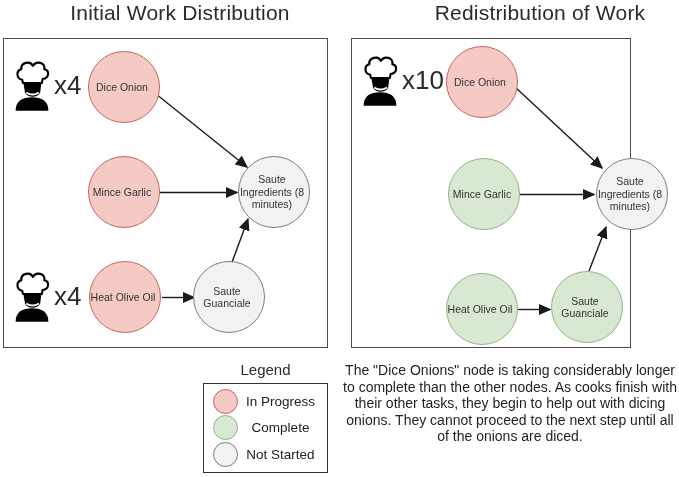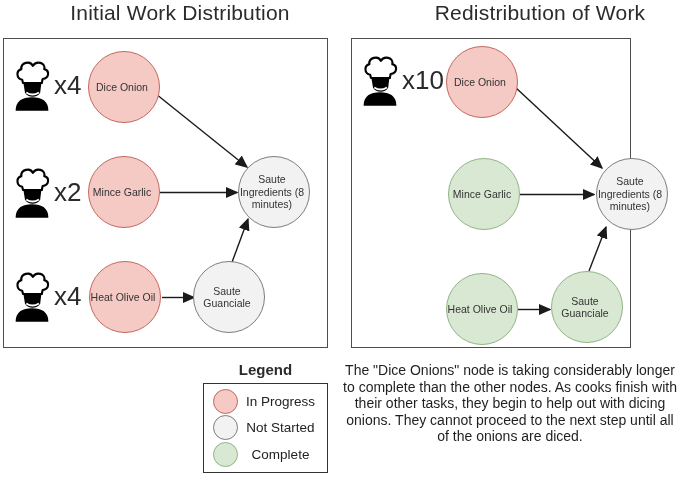--- a/index.html
+++ b/index.html
@@ -23,21 +23,21 @@
   }
   .node-label{
     font-size:10.5px;line-height:1.18;color:#333;width:66px;word-wrap:break-word;
   }
   .cook{
     position:absolute;display:flex;align-items:center;gap:4px;height:52px;
   }
   .cook .mult{font-size:26px;color:#2a2a2a;line-height:1;}
   .legend-title{
     position:absolute;left:203px;top:361px;width:125px;text-align:center;
-    font-size:15px;color:#2b2b2b;font-weight:bold;
+    font-size:15px;color:#2b2b2b;
   }
   .legend-box{
     position:absolute;left:203px;top:383px;width:125px;height:90px;
     border:1.5px solid #333;background:#fff;box-sizing:border-box;
     display:flex;flex-direction:column;justify-content:space-around;padding:4px 0;
   }
   .legend-row{display:flex;align-items:center;padding-left:9px;}
   .legend-swatch{
     width:25px;height:25px;border-radius:50%;border:1.2px solid #888;
     background:#f2f2f2;box-sizing:border-box;flex:none;
@@ -71,29 +71,20 @@
     </svg>
 
     <div class="cook" style="left:10px;top:20px;">
       <svg class="chef" viewBox="0 0 44 62" width="36" height="51">
         <path d="M10 24 C3 23 2 13 9 11 C8 3 20 0 23 7 C27 0 39 3 37 11 C44 13 43 22 35 23 L34 28 L11 28 Z" fill="#fff" stroke="#000" stroke-width="2.6" stroke-linejoin="round"></path>
         <path d="M11.5 28 L33.5 28 L32 40 C28.5 46.5 17 46.5 13.5 40 Z" fill="#000"></path>
         <path d="M15 39.5 Q22.5 44.5 30.5 39.5" stroke="#fff" stroke-width="2.2" fill="none"></path>
         <path d="M2 62 C2 50 10 45.5 22 45.5 C34 45.5 42 50 42 62 Z" fill="#000"></path>
       </svg>
       <span class="mult">x4</span>
-    </div>
-    <div class="cook" style="left:10px;top:127px;">
-      <svg class="chef" viewBox="0 0 44 62" width="36" height="51">
-        <path d="M10 24 C3 23 2 13 9 11 C8 3 20 0 23 7 C27 0 39 3 37 11 C44 13 43 22 35 23 L34 28 L11 28 Z" fill="#fff" stroke="#000" stroke-width="2.6" stroke-linejoin="round"></path>
-        <path d="M11.5 28 L33.5 28 L32 40 C28.5 46.5 17 46.5 13.5 40 Z" fill="#000"></path>
-        <path d="M15 39.5 Q22.5 44.5 30.5 39.5" stroke="#fff" stroke-width="2.2" fill="none"></path>
-        <path d="M2 62 C2 50 10 45.5 22 45.5 C34 45.5 42 50 42 62 Z" fill="#000"></path>
-      </svg>
-      <span class="mult">x2</span>
     </div>
     <div class="cook" style="left:10px;top:231px;">
       <svg class="chef" viewBox="0 0 44 62" width="36" height="51">
         <path d="M10 24 C3 23 2 13 9 11 C8 3 20 0 23 7 C27 0 39 3 37 11 C44 13 43 22 35 23 L34 28 L11 28 Z" fill="#fff" stroke="#000" stroke-width="2.6" stroke-linejoin="round"></path>
         <path d="M11.5 28 L33.5 28 L32 40 C28.5 46.5 17 46.5 13.5 40 Z" fill="#000"></path>
         <path d="M15 39.5 Q22.5 44.5 30.5 39.5" stroke="#fff" stroke-width="2.2" fill="none"></path>
         <path d="M2 62 C2 50 10 45.5 22 45.5 C34 45.5 42 50 42 62 Z" fill="#000"></path>
       </svg>
       <span class="mult">x4</span>
     </div>
@@ -155,24 +146,24 @@
     </div>
   </div>
 
   <div class="legend-title">Legend</div>
   <div class="legend-box">
     <div class="legend-row">
       <span class="legend-swatch" style="background: rgb(245, 201, 196); border-color: rgb(196, 104, 94);"></span>
       <span class="legend-label">In Progress</span>
     </div>
     <div class="legend-row">
+      <span class="legend-swatch" style="background: rgb(217, 232, 210); border-color: rgb(143, 181, 133);"></span>
+      <span class="legend-label">Complete</span>
+    </div>
+    <div class="legend-row">
       <span class="legend-swatch" style="background: rgb(242, 242, 242); border-color: rgb(125, 125, 125);"></span>
       <span class="legend-label">Not Started</span>
-    </div>
-    <div class="legend-row">
-      <span class="legend-swatch" style="background: rgb(217, 232, 210); border-color: rgb(143, 181, 133);"></span>
-      <span class="legend-label">Complete</span>
     </div>
   </div>
 
   <div class="caption">The "Dice Onions" node is taking considerably longer to complete than the other nodes. As cooks finish with their other tasks, they begin to help out with dicing onions. They cannot proceed to the next step until all of the onions are diced.</div>
 
 </div>
 
 </body></html>

